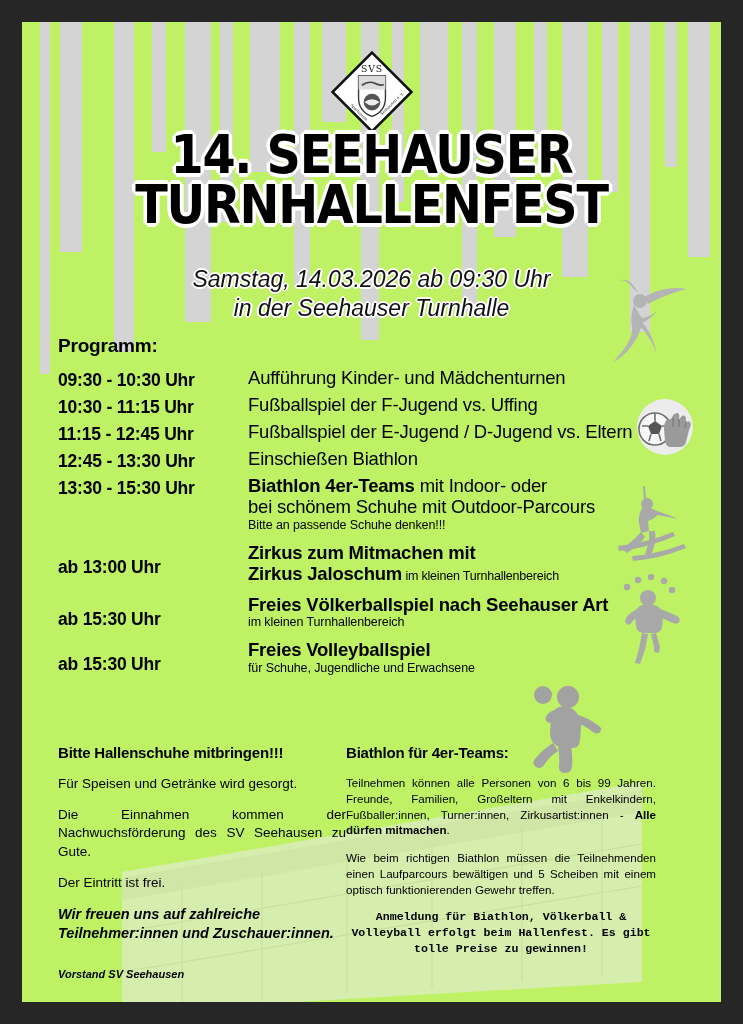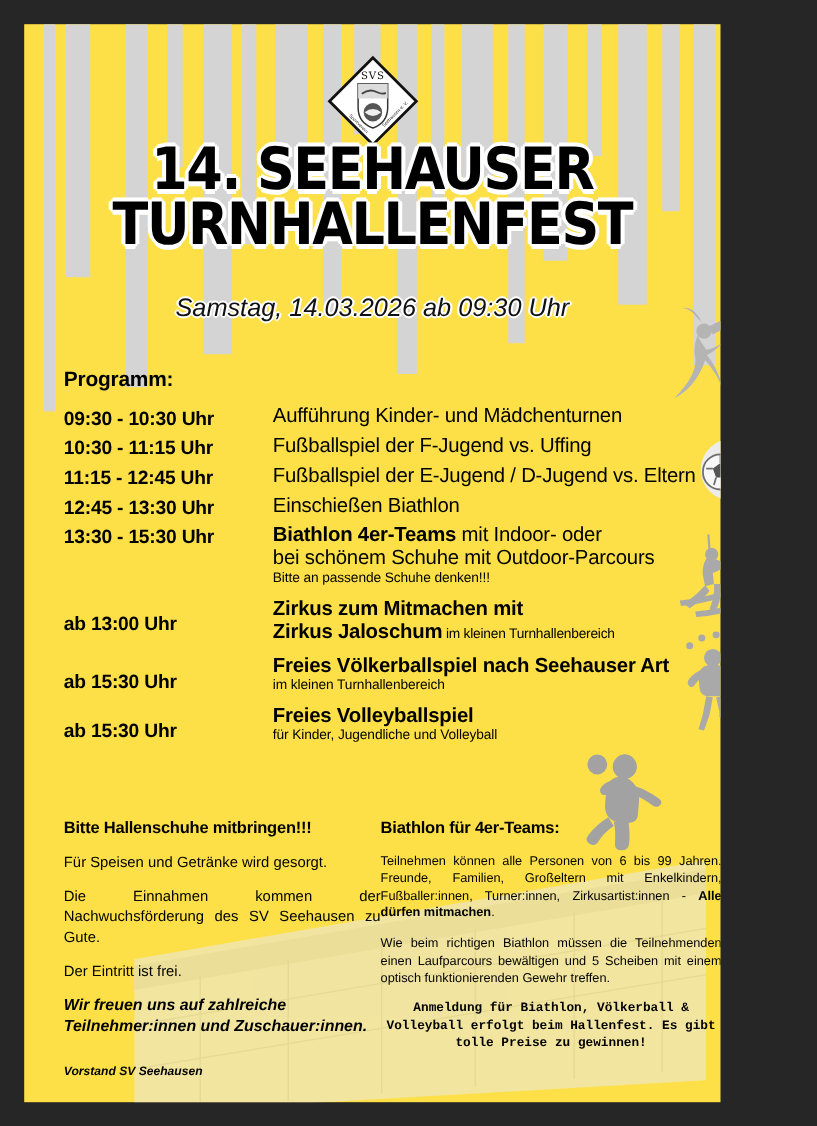--- a/index.html
+++ b/index.html
@@ -5,22 +5,22 @@
   * { margin:0; padding:0; box-sizing:border-box; }
   html,body{
     width:743px; height:1024px;
     background:#262626;
     font-family:"Liberation Sans", sans-serif;
     overflow:hidden;
   }
   #poster{
     position:absolute;
     left:22px; top:22px;
-    width:633px; height:980px;
-    background:#fde047;
+    width:699px; height:980px;
+    background:#bef264;
     overflow:hidden;
   }
 
   
   .stripes{ position:absolute; left:0; top:0; width:100%; height:330px; pointer-events:none; }
   .stripe{ position:absolute; top:0; background:#d4d4d4; }
 
   
   .hall-photo{
     position:absolute; left:100px; top:760px; width:520px; height:230px;
@@ -154,20 +154,21 @@
     <text x="62" y="78" transform="rotate(-45 62 78)" font-family="DejaVu Sans, sans-serif" font-size="4.6" fill="#222">Seehausen e. V.</text>
   </svg>
 
   <h1 class="headline">
     <span class="l1">14. SEEHAUSER</span>
     <span class="l2">TURNHALLENFEST</span>
   </h1>
 
   <div class="subtitle">
     <div>Samstag, 14.03.2026 ab 09:30 Uhr</div>
+    <div>in der Seehauser Turnhalle</div>
   </div>
 
   <svg class="sil sil-dancer" viewBox="0 0 86 92">
     <g fill="#b4b4b4">
       <path d="M30 16 q-6 -8 -13 -8 q7 -1 12 4 q4 4 6 9z"></path>
       <circle cx="37" cy="29" r="7"></circle>
       <path d="M41 25 q10 -6 22 -8 q12 -2 20 0 q-11 3 -21 7 q-10 4 -17 8z"></path>
       <path d="M31 33 q-4 10 -2 20 q1 8 -3 16 q-5 10 -16 21 q12 -6 20 -18 q7 -10 9 -21 q9 -4 15 -12 q-7 6 -15 7 q-5 -7 -8 -13z"></path>
       <path d="M34 51 q8 8 14 18 q5 9 6 16 q-1 -10 -5 -19 q-5 -11 -12 -18z"></path>
     </g>
@@ -277,21 +278,21 @@
       <div class="desc">
         <div class="d-main"><b>Freies Völkerballspiel nach Seehauser Art</b></div>
         <div class="d-sub">im kleinen Turnhallenbereich</div>
       </div>
     </div>
 
     <div class="row tall mid">
       <div class="time">ab 15:30 Uhr</div>
       <div class="desc">
         <div class="d-main"><b>Freies Volleyballspiel</b></div>
-        <div class="d-sub">für Kinder, Jugendliche und Volleyball</div>
+        <div class="d-sub">für Schuhe, Jugendliche und Erwachsene</div>
       </div>
     </div>
 
   </div>
 
   <div class="cols">
 
     <div class="colL">
       <div class="col-head">Bitte Hallenschuhe mitbringen!!!</div>
       <p>Für Speisen und Getränke wird gesorgt.</p>

